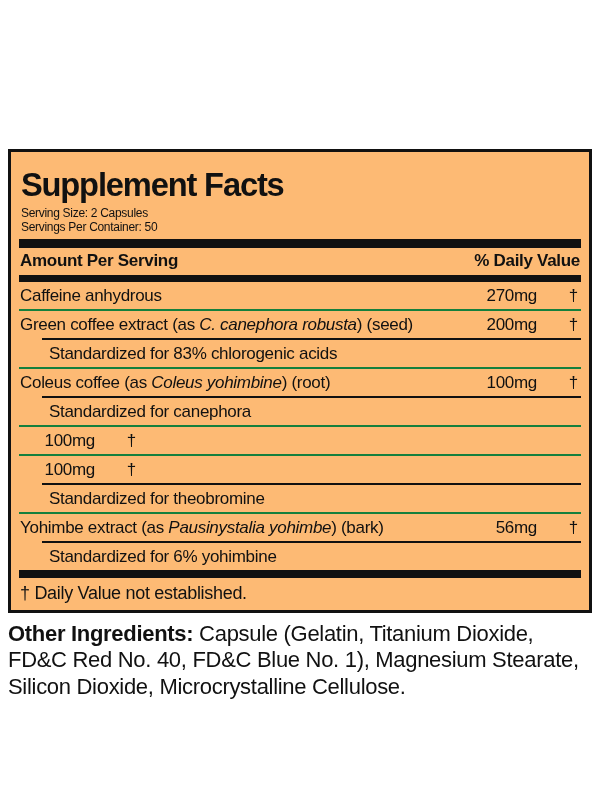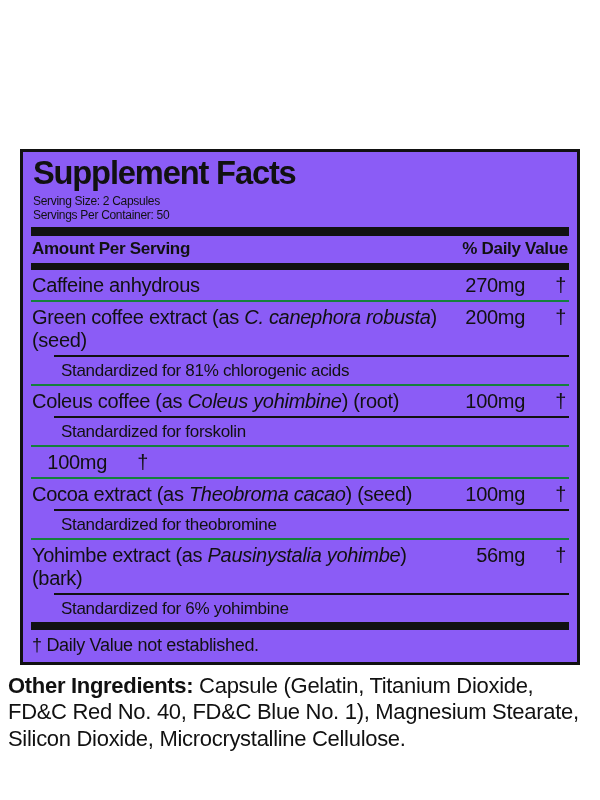--- a/index.html
+++ b/index.html
@@ -6,24 +6,24 @@
   html, body { background: #ffffff; }
   body {
     width: 600px; height: 800px;
     font-family: "Liberation Sans", sans-serif;
     color: #111111;
     overflow: hidden;
   }
   .page { width: 600px; height: 800px; background: #fff; padding-top: 149px; }
 
   .facts-box {
-    margin: 0 20px;
+    margin: 0 8px;
     border: 3px solid #111;
-    background: #8b5cf6;
-    padding: 2px 8px 2px 8px;
+    background: #fdba74;
+    padding: 14px 8px 2px 8px;
   }
 
   .panel-title {
     font-size: 34px;
     font-weight: 700;
     letter-spacing: -1.2px;
     line-height: 1.08;
     transform: scaleX(0.96);
     transform-origin: left center;
     padding-left: 2px;
@@ -48,21 +48,21 @@
     font-weight: 700;
     font-size: 17px;
     letter-spacing: -0.3px;
     padding: 3px 1px 4px 1px;
     gap: 24px;
   }
 
   .row {
     display: flex;
     align-items: flex-start;
-    font-size: 20px;
+    font-size: 17px;
     letter-spacing: -0.3px;
     padding: 4px 0 3px 0;
   }
   .row.bt { border-top: 2px solid #15803d; }
   .row .nm { flex: 1 1 auto; padding-left: 1px; }
   .row .nm i { font-style: italic; }
   .row .amt { flex: 0 0 76px; text-align: right; }
   .row .dv  { flex: 0 0 44px; text-align: right; padding-right: 3px; }
 
   .subrow {
@@ -112,36 +112,35 @@
       <span class="nm"><span>Caffeine anhydrous</span><i></i><span></span></span>
       <span class="amt">270mg</span>
       <span class="dv">†</span>
     </div>
 
     <div class="row bt">
       <span class="nm"><span>Green coffee extract (as </span><i>C. canephora robusta</i><span>) (seed)</span></span>
       <span class="amt">200mg</span>
       <span class="dv">†</span>
     </div>
-    <div class="subrow">Standardized for 81% chlorogenic acids</div>
+    <div class="subrow">Standardized for 83% chlorogenic acids</div>
 
     <div class="row bt">
       <span class="nm"><span>Coleus coffee (as </span><i>Coleus yohimbine</i><span>) (root)</span></span>
       <span class="amt">100mg</span>
       <span class="dv">†</span>
     </div>
-    <div class="subrow">Standardized for forskolin</div>
+    <div class="subrow">Standardized for canephora</div>
 
     <div class="row bt">
       <span class="amt">100mg</span>
       <span class="dv">†</span>
     </div>
 
     <div class="row bt">
-      <span class="nm"><span>Cocoa extract (as </span><i>Theobroma cacao</i><span>) (seed)</span></span>
       <span class="amt">100mg</span>
       <span class="dv">†</span>
     </div>
     <div class="subrow">Standardized for theobromine</div>
 
     <div class="row bt">
       <span class="nm"><span>Yohimbe extract (as </span><i>Pausinystalia yohimbe</i><span>) (bark)</span></span>
       <span class="amt">56mg</span>
       <span class="dv">†</span>
     </div>

